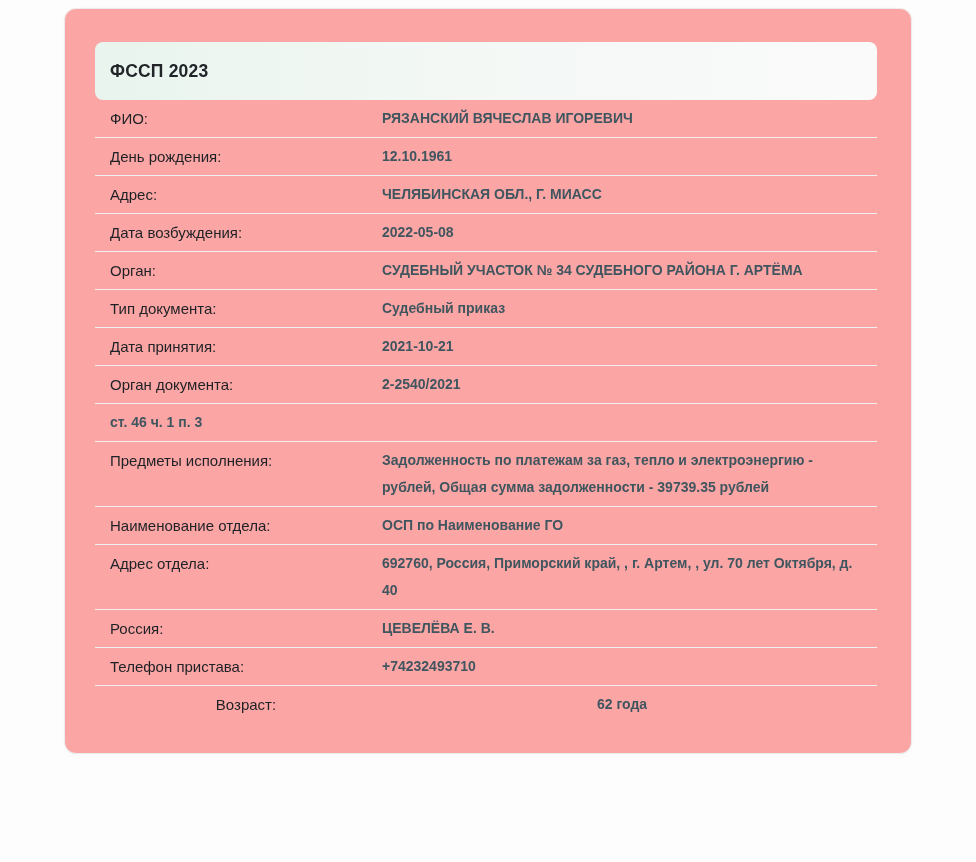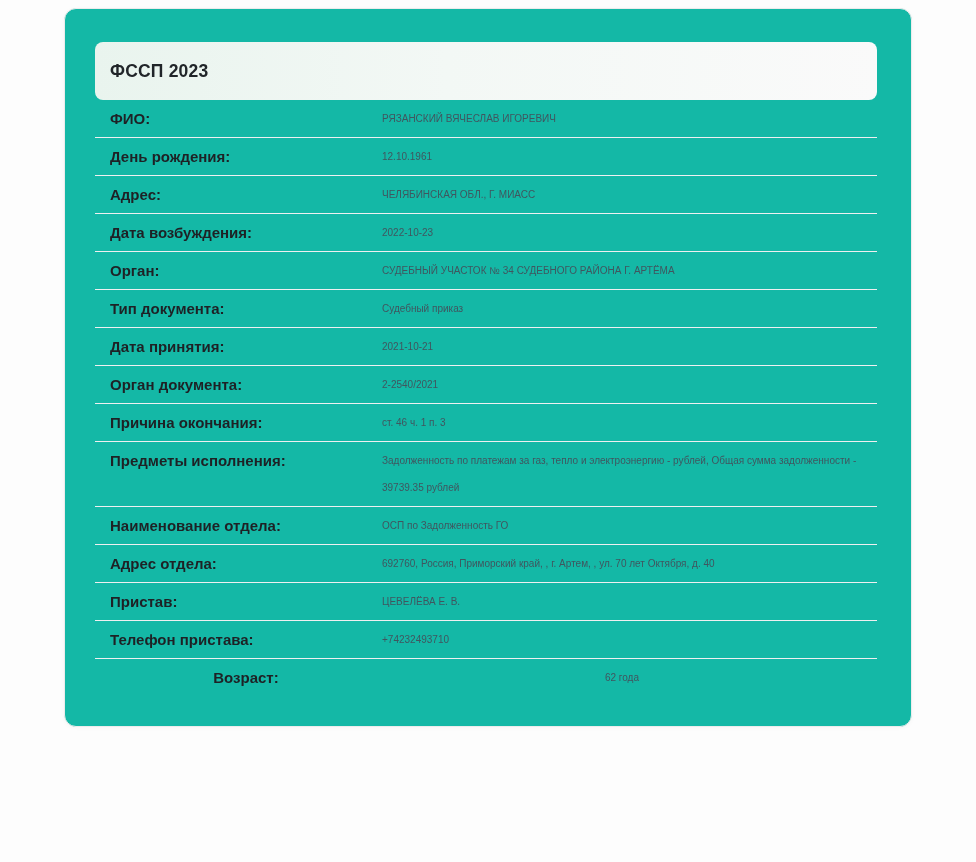--- a/index.html
+++ b/index.html
@@ -5,21 +5,21 @@
   * { box-sizing: border-box; margin: 0; padding: 0; }
   html, body {
     width: 976px;
     min-height: 862px;
     background: #fdfdfd;
     font-family: "Liberation Sans", "DejaVu Sans", sans-serif;
   }
   .card {
     width: 848px;
     margin: 8px auto 0 auto;
-    background: #14b8a6;
+    background: #fca5a5;
     border: 1px solid #ececec;
     border-radius: 12px;
     box-shadow: 0 1px 4px rgba(0,0,0,0.03);
     padding: 33px 34px 30px 30px;
   }
   .card-header {
     height: 58px;
     display: flex;
     align-items: center;
     padding: 0 15px;
@@ -34,28 +34,28 @@
   .row {
     display: flex;
     align-items: flex-start;
     padding: 5px 15px 5px 15px;
     border-bottom: 1px solid #eef0f1;
   }
   .row:last-child { border-bottom: none; text-align: center; }
   .row-label {
     flex: 0 0 272px;
     font-size: 15px;
-    font-weight: 700;
+    font-weight: 400;
     color: #1e2125;
     line-height: 27px;
   }
   .row-value {
     flex: 1 1 auto;
-    font-size: 10px;
-    font-weight: 400;
+    font-size: 14px;
+    font-weight: 700;
     color: #40565f;
     line-height: 27px;
   }
 </style>
 </head>
 <body>
 
 <div class="card">
   <div class="card-header">
     <span>ФССП 2023</span>
@@ -71,21 +71,21 @@
     <div class="row-value">12.10.1961</div>
   </div>
 
   <div class="row">
     <div class="row-label">Адрес:</div>
     <div class="row-value">ЧЕЛЯБИНСКАЯ ОБЛ., Г. МИАСС</div>
   </div>
 
   <div class="row">
     <div class="row-label">Дата возбуждения:</div>
-    <div class="row-value">2022-10-23</div>
+    <div class="row-value">2022-05-08</div>
   </div>
 
   <div class="row">
     <div class="row-label">Орган:</div>
     <div class="row-value">СУДЕБНЫЙ УЧАСТОК № 34 СУДЕБНОГО РАЙОНА Г. АРТЁМА</div>
   </div>
 
 
   <div class="row">
     <div class="row-label">Тип документа:</div>
@@ -96,41 +96,40 @@
     <div class="row-label">Дата принятия:</div>
     <div class="row-value">2021-10-21</div>
   </div>
 
   <div class="row">
     <div class="row-label">Орган документа:</div>
     <div class="row-value">2-2540/2021</div>
   </div>
 
   <div class="row">
-    <div class="row-label">Причина окончания:</div>
     <div class="row-value">ст. 46 ч. 1 п. 3</div>
   </div>
 
   <div class="row">
     <div class="row-label">Предметы исполнения:</div>
     <div class="row-value">Задолженность по платежам за газ, тепло и электроэнергию - рублей, Общая сумма задолженности - 39739.35 рублей</div>
   </div>
 
   <div class="row">
     <div class="row-label">Наименование отдела:</div>
-    <div class="row-value">ОСП по Задолженность ГО</div>
+    <div class="row-value">ОСП по Наименование ГО</div>
   </div>
 
   <div class="row">
     <div class="row-label">Адрес отдела:</div>
     <div class="row-value">692760, Россия, Приморский край, , г. Артем, , ул. 70 лет Октября, д. 40</div>
   </div>
 
   <div class="row">
-    <div class="row-label">Пристав:</div>
+    <div class="row-label">Россия:</div>
     <div class="row-value">ЦЕВЕЛЁВА Е. В.</div>
   </div>
 
   <div class="row">
     <div class="row-label">Телефон пристава:</div>
     <div class="row-value">+74232493710</div>
   </div>
 
   <div class="row">
     <div class="row-label">Возраст:</div>

